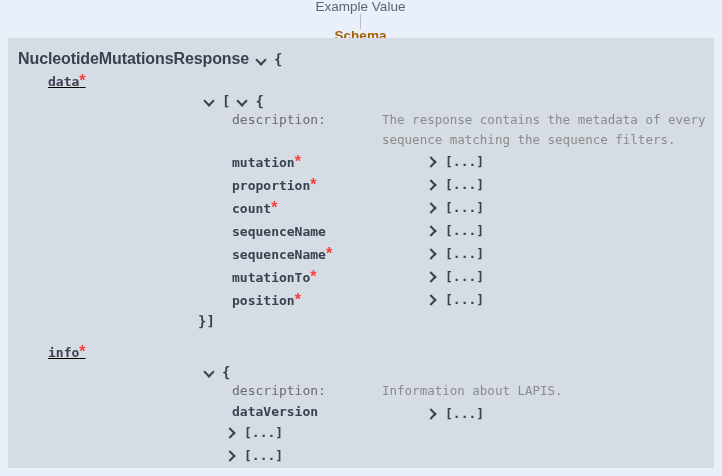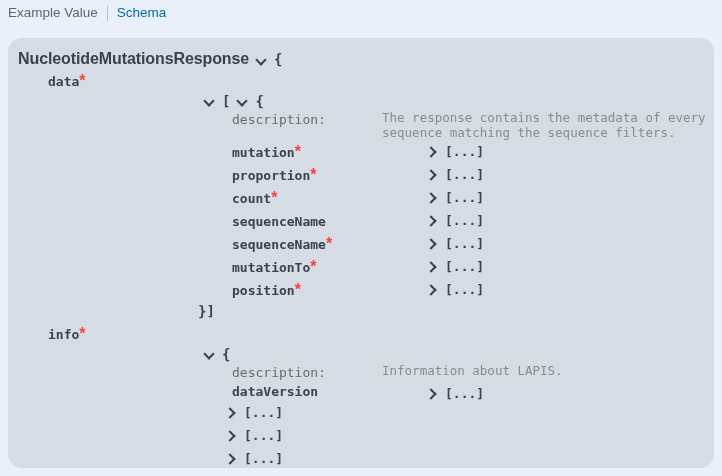--- a/index.html
+++ b/index.html
@@ -16,48 +16,49 @@
   }
 
   
   .tabbar {
     height: 26px;
     display: flex;
     align-items: center;
     padding: 0 0 0 8px;
     font-size: 13.5px;
     box-sizing: border-box;
+    flex-direction: column;
   }
   .tab {
     color: #5b6575;
     padding: 0 9px 0 0;
     line-height: 1;
     white-space: nowrap;
   }
   .tab-sep {
     width: 1px;
     height: 15px;
     background: #b6c0d0;
     margin: 0 9px 0 0;
     flex: 0 0 auto;
   }
   .tab.active {
-    color: #0369a1;
-    font-weight: normal;
+    color: #a16207;
+    font-weight: bold;
   }
 
   
   .panel {
     position: absolute;
     left: 8px;
     top: 38px;
     width: 706px;
     height: 430px;
     background: #d6dce4;
-    border-radius: 14px;
+    border-radius: 0;
     box-sizing: border-box;
     padding: 8px 0 0 0;
     overflow: hidden;
   }
 
   
   .model-title-row {
     display: flex;
     align-items: center;
     padding: 2px 0 1px 10px;
@@ -114,21 +115,21 @@
   .deslabel {
     font-family: "DejaVu Sans Mono", "Liberation Mono", monospace;
     font-size: 13px;
     color: #6b6b6b;
     white-space: nowrap;
   }
   .destext {
     font-family: "DejaVu Sans Mono", "Liberation Mono", monospace;
     font-size: 12.5px;
     color: #8b8b8b;
-    line-height: 15px;
+    line-height: 20px;
     max-width: 330px;
   }
   .dots {
     font-family: "DejaVu Sans Mono", "Liberation Mono", monospace;
     font-size: 13px;
     color: #3b4151;
     font-weight: bold;
   }
   .i2 { padding-left: 212px; gap: 39px; }
 
@@ -177,20 +178,21 @@
   .name-row {
     display: flex;
     align-items: center;
     height: 20px;
   }
   .name-row .nm {
     width: 195px;
     flex: 0 0 195px;
     padding-left: 40px;
     box-sizing: border-box;
+    text-decoration: underline;
   }
 </style>
 </head>
 <body>
 
 <div class="tabbar">
   <span class="tab">Example Value</span>
   <span class="tab-sep"></span>
   <span class="tab active">Schema</span>
 </div>
@@ -295,21 +297,21 @@
     <span class="expander">
       <span class="chev right"></span>
       <span class="dots">[...]</span>
     </span>
   </div>
 
   <div class="close-row">
     <span class="brace">}]</span>
   </div>
 
-  <div class="name-row" style="margin-top:4px;">
+  <div class="name-row" style="margin-top:12px;">
     <span class="nm">
       <span class="propname">info</span><span class="req">*</span>
     </span>
   </div>
 
   <div class="open-row">
     <span class="chev"></span>
     <span class="sp"></span>
     <span class="brace">{</span>
   </div>

